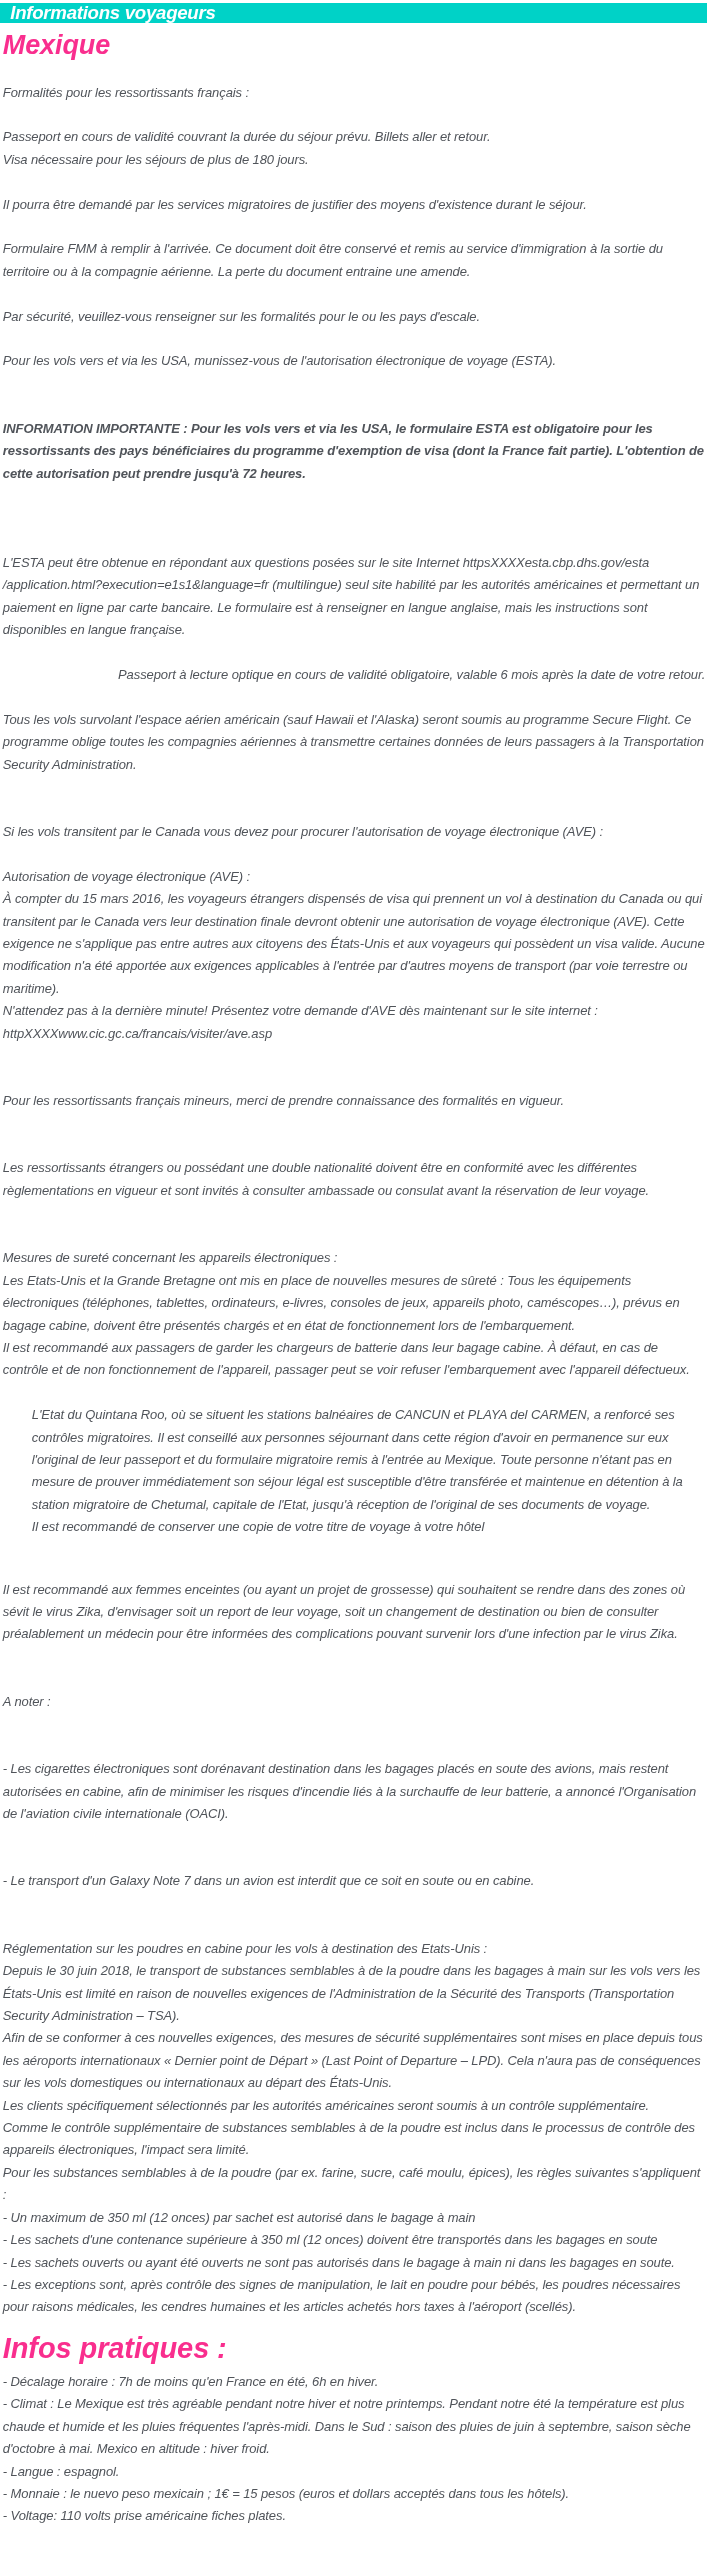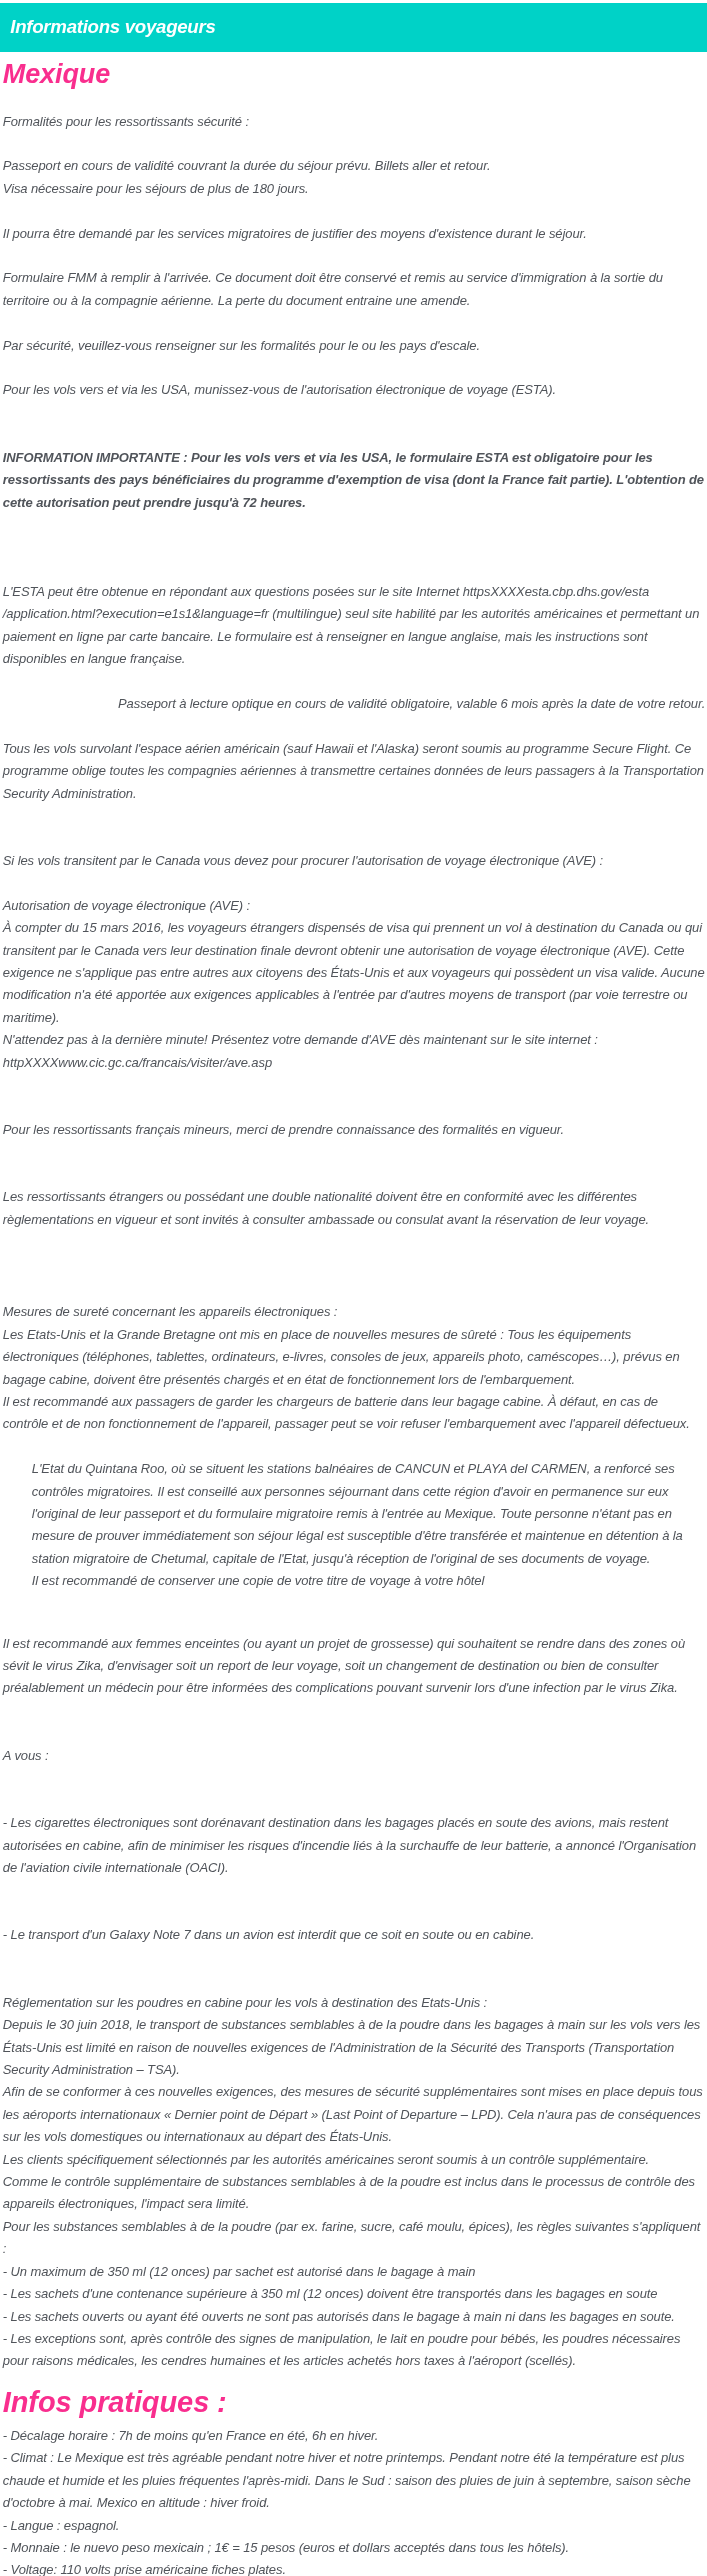--- a/index.html
+++ b/index.html
@@ -8,21 +8,21 @@
     background: #ffffff;
   }
   .page {
     width: 708px;
     min-height: 2576px;
     background: #ffffff;
     font-family: "Liberation Sans", sans-serif;
     box-sizing: border-box;
   }
   .topbar {
-    height: 49px;
+    height: 20px;
     margin-top: 2.8px;
     display: flex;
     align-items: center;
     padding-left: 10.3px;
     background: #00d2c7;
   }
   .topbar-title {
     color: #ffffff;
     font-size: 18.7px;
     font-weight: bold;
@@ -64,21 +64,21 @@
 <div class="page">
   <header class="topbar" style="background: rgb(0, 210, 199);">
     <span class="topbar-title" style="color: rgb(255, 255, 255);">Informations voyageurs</span>
   </header>
 
   <main class="doc" style="color: rgb(80, 84, 90);">
     <h1 class="country" style="color: rgb(249, 46, 142);">Mexique</h1>
 
     <div id="blocks">
         <div class="block" style="margin-top: 22.4px;">
-          <p>Formalités pour les ressortissants sécurité :</p>
+          <p>Formalités pour les ressortissants français :</p>
         </div>
         <div class="block" style="margin-top: 22.4px;">
           <p>Passeport en cours de validité couvrant  la durée du séjour prévu. Billets aller et retour.</p>
           <p>Visa nécessaire pour les séjours de plus de 180 jours.</p>
         </div>
         <div class="block" style="margin-top: 22.4px;">
           <p>Il pourra être demandé par les services migratoires de justifier des moyens d'existence durant le séjour.</p>
         </div>
         <div class="block" style="margin-top: 22.4px;">
           <p>Formulaire FMM à remplir à l'arrivée. Ce document doit être conservé et remis au service d'immigration à la sortie du territoire ou à la compagnie aérienne. La perte du document entraine une amende.</p>
@@ -108,34 +108,34 @@
           <p>Autorisation de voyage électronique (AVE) :</p>
           <p>À compter du 15 mars 2016, les voyageurs étrangers dispensés de visa qui prennent un vol à destination du Canada ou qui transitent par le Canada vers leur destination finale devront obtenir une autorisation de voyage électronique (AVE). Cette exigence ne s'applique pas entre autres aux citoyens des États-Unis et aux voyageurs qui possèdent un visa valide. Aucune modification n'a été apportée aux exigences applicables à l'entrée par d'autres moyens de transport (par voie terrestre ou maritime).</p>
           <p>N'attendez pas à la dernière minute! Présentez votre demande d'AVE dès maintenant sur le site internet : httpXXXXwww.cic.gc.ca/francais/visiter/ave.asp</p>
         </div>
         <div class="block" style="margin-top: 45px;">
           <p>Pour les ressortissants français mineurs, merci de prendre connaissance des formalités en vigueur.</p>
         </div>
         <div class="block" style="margin-top: 45px;">
           <p>Les ressortissants étrangers ou possédant une double nationalité doivent être en conformité avec les différentes règlementations en vigueur et sont invités à consulter ambassade ou consulat avant la réservation de leur voyage.</p>
         </div>
-        <div class="block" style="margin-top: 70px;">
+        <div class="block" style="margin-top: 45px;">
           <p>Mesures de sureté concernant les appareils électroniques :</p>
           <p>Les Etats-Unis et la Grande Bretagne ont mis en place de nouvelles mesures de sûreté : Tous les équipements électroniques (téléphones, tablettes, ordinateurs, e-livres, consoles de jeux, appareils photo, caméscopes…), prévus en bagage cabine, doivent être présentés chargés et en état de fonctionnement lors de l'embarquement.</p>
           <p>Il est recommandé aux passagers de garder les chargeurs de batterie dans leur bagage cabine. À défaut, en cas de contrôle et de non fonctionnement de l'appareil, passager peut se voir refuser l'embarquement avec l'appareil défectueux.</p>
         </div>
         <div class="block" style="margin-top: 22.4px; margin-left: 29px;">
           <p>L'Etat du Quintana Roo, où se situent les stations balnéaires de CANCUN et PLAYA del CARMEN, a renforcé ses contrôles migratoires. Il est conseillé aux personnes séjournant dans cette région d'avoir en permanence sur eux l'original de leur passeport et du formulaire migratoire remis à l'entrée au Mexique. Toute personne n'étant pas en mesure de prouver immédiatement son séjour légal est susceptible d'être transférée et maintenue en détention à la station migratoire de Chetumal, capitale de l'Etat, jusqu'à réception de l'original de ses documents de voyage.</p>
           <p>Il est recommandé de conserver une copie de votre titre de voyage à votre hôtel</p>
         </div>
         <div class="block" style="margin-top: 40px;">
           <p>Il est recommandé aux femmes enceintes (ou ayant un projet de grossesse) qui souhaitent se rendre dans des zones où sévit le virus Zika, d'envisager soit un report de leur voyage, soit un changement de destination ou bien de consulter préalablement un médecin pour être informées des complications pouvant survenir lors d'une infection par le virus Zika.</p>
         </div>
         <div class="block" style="margin-top: 45px;">
-          <p>A vous :</p>
+          <p>A noter :</p>
         </div>
         <div class="block" style="margin-top: 45px;">
           <p>- Les cigarettes électroniques sont dorénavant destination dans les bagages placés en soute des avions, mais restent autorisées en cabine, afin de minimiser les risques d'incendie liés à la surchauffe de leur batterie, a annoncé l'Organisation de l'aviation civile internationale (OACI).</p>
         </div>
         <div class="block" style="margin-top: 45px;">
           <p>- Le transport d'un Galaxy Note 7 dans un avion est interdit que ce soit en soute ou en cabine.</p>
         </div>
         <div class="block" style="margin-top: 45px;">
           <p>Réglementation sur les poudres en cabine pour les vols à destination des Etats-Unis :</p>
           <p>Depuis le 30 juin 2018, le transport de substances semblables à de la poudre dans les bagages à main sur les vols vers les États-Unis est limité en raison de nouvelles exigences de l'Administration de la Sécurité des Transports (Transportation Security Administration – TSA).</p>

